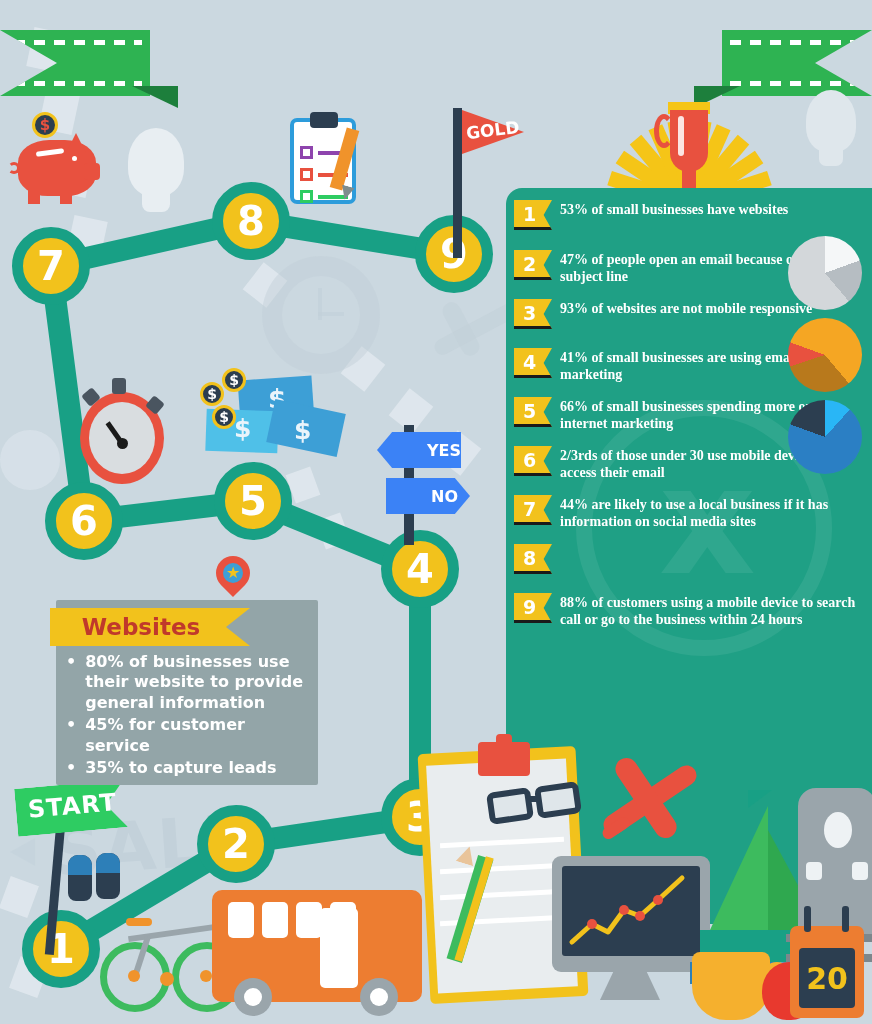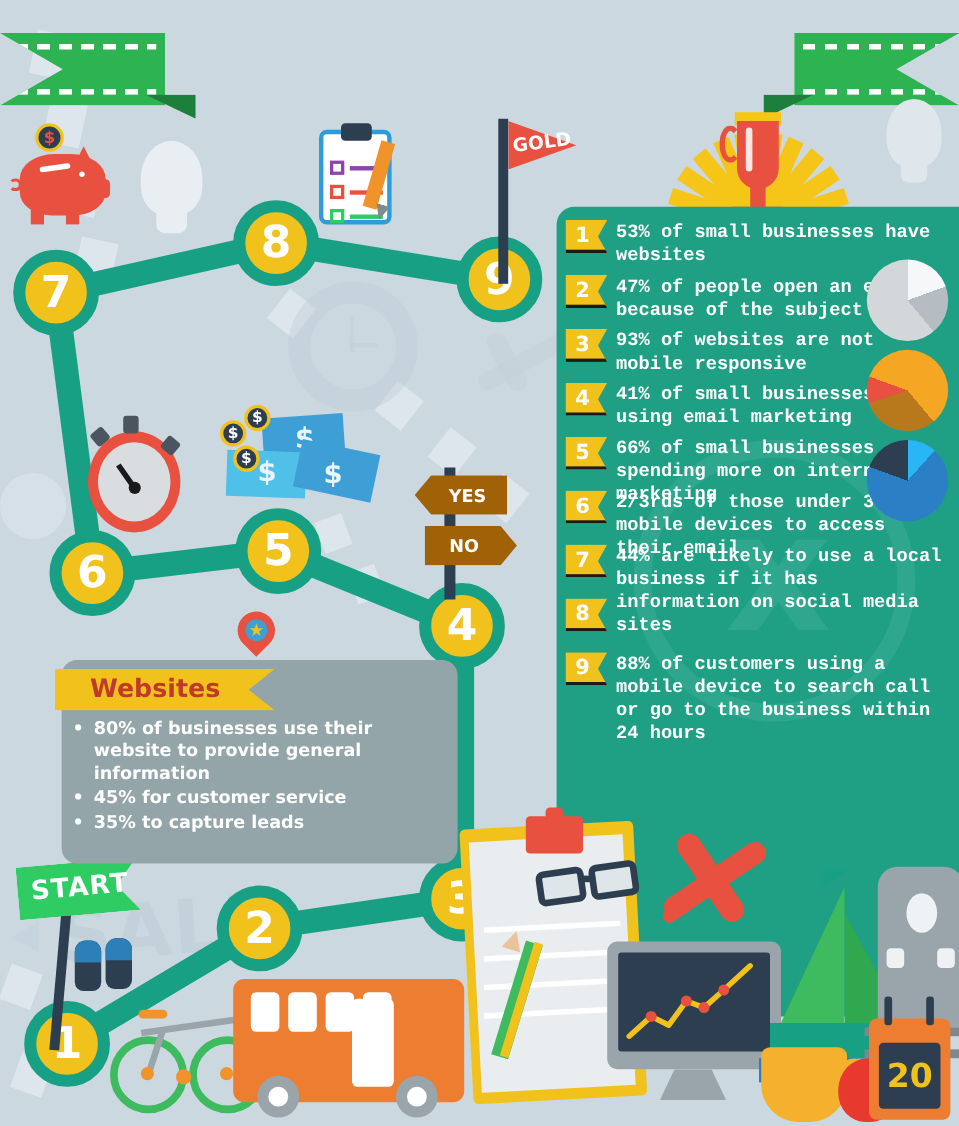--- a/index.html
+++ b/index.html
@@ -93,29 +93,29 @@
   .stat-row { position: absolute; left: 8px; right: 14px; display: flex; gap: 8px; }
   .stat-tag {
     position: relative; flex: 0 0 auto; width: 38px; height: 30px; background: #f2c21c;
     clip-path: polygon(0 0,100% 0,78% 50%,100% 100%,0 100%);
     display: flex; align-items: center; justify-content: flex-start;
     padding-left: 9px; color: #fff; font-size: 19px; font-weight: bold;
     font-family: "DejaVu Sans", sans-serif;
     border-bottom: 3px solid #1a1a1a;
   }
   .stat-text {
-    color: #fff; font-size: 17px; line-height: 1.24; font-weight: bold;
-    font-family: Liberation Mono, monospace; padding-top: 1px;
+    color: #fff; font-size: 14px; line-height: 1.24; font-weight: bold;
+    font-family: Liberation Serif, serif; padding-top: 1px;
   }
   .pie { position: absolute; border-radius: 50%; }
 
   
   #websites-card {
-    position: absolute; left: 56px; top: 600px; width: 360px; height: 185px;
-    background: #93a5a8; border-radius: 14px;
+    position: absolute; left: 56px; top: 600px; width: 262px; height: 185px;
+    background: #93a5a8; border-radius: 2px;
   }
   #websites-title-tag {
     position: absolute; left: -6px; top: 8px; width: 200px; height: 38px; background: #f2c21c;
     clip-path: polygon(0 0,100% 0,88% 50%,100% 100%,0 100%);
     display: flex; align-items: center; justify-content: center;
     color: #c0392b; font-size: 23px; font-weight: bold; font-family: "DejaVu Sans", sans-serif;
     padding-right: 18px;
   }
   .web-list { position: absolute; left: 10px; top: 52px; right: 10px;
     color: #fff; font-size: 16px; font-weight: bold; line-height: 1.28;
@@ -126,22 +126,22 @@
   
   .icon-wrap { position: absolute; }
   .lightbulb-ghost { position: absolute; background: #e8eef2; border-radius: 50%; }
   .gold-flag {
     position: absolute; background: #e8513f;
     clip-path: polygon(0 0,100% 50%,0 100%);
   }
   .flag-pole { position: absolute; background: #2c3e50; }
   .start-flag { position: absolute; background: #2ecc62;
     clip-path: polygon(0 0,100% 0,82% 50%,100% 100%,0 100%); }
-  .sign { position: absolute; background: #a16207; display: flex; align-items: center;
-    justify-content: center; color: #fff; font-weight: bold; font-size: 16px;
+  .sign { position: absolute; background: #3b82f6; display: flex; align-items: center;
+    justify-content: flex-end; color: #fff; font-weight: bold; font-size: 16px;
     font-family: "DejaVu Sans", sans-serif; }
   .sign.left-arrow { clip-path: polygon(18% 0,100% 0,100% 100%,18% 100%,0 50%); padding-left: 12px; }
   .sign.right-arrow { clip-path: polygon(0 0,82% 0,100% 50%,82% 100%,0 100%); padding-right: 12px; }
 </style>
 </head>
 <body>
 
 <div class="stage">
 
   <div>

